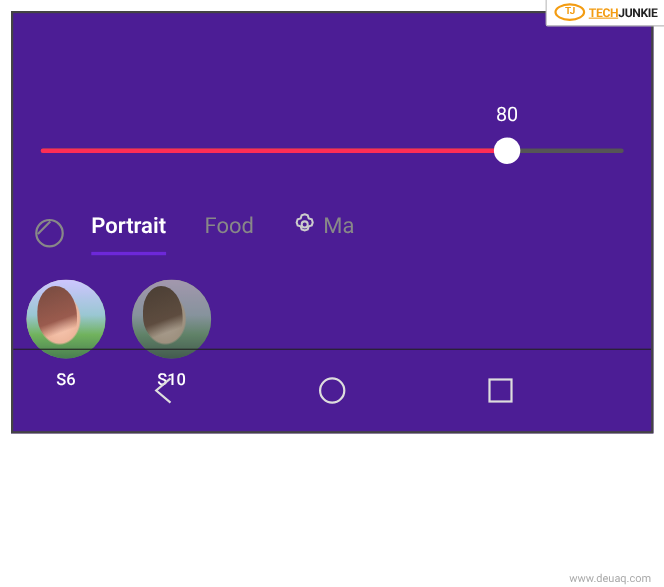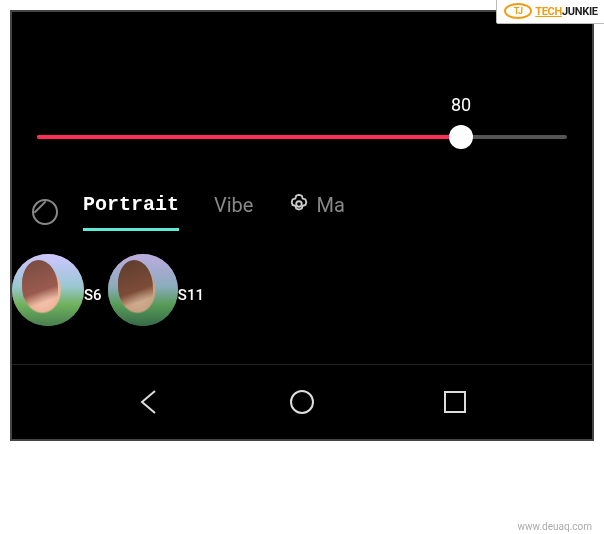--- a/index.html
+++ b/index.html
@@ -8,22 +8,22 @@
       height: 534px;
       background: #fff;
       font-family: -apple-system, BlinkMacSystemFont, "Segoe UI", Roboto, sans-serif;
       overflow: hidden;
     }
     .frame {
       position: absolute;
       left: 10px;
       top: 10px;
       width: 584px;
-      height: 431px;
-      background: #000000;
+      height: 384px;
+      background: #4c1d95;
       border: 2px solid #444;
       overflow: hidden;
     }
     .watermark-tj {
       position: absolute;
       right: -2px;
       top: -2px;
       width: 110px;
       height: 26px;
       background: #fff;
@@ -128,22 +128,21 @@
       color: #888;
       font-size: 20px;
       margin-right: 35px;
       position: relative;
       cursor: pointer;
       padding-bottom: 12px;
     }
     .tab.active {
       color: #fff;
       font-weight: 600;
-      border-bottom: 3px solid #5eead4;
-      font-family: Liberation Mono, monospace;
+      border-bottom: 3px solid #6d28d9;
     }
     .tab .dot {
       position: absolute;
       top: 2px;
       right: -10px;
       width: 5px; height: 5px;
       background: #ff2d55;
       border-radius: 50%;
     }
     .gear-icon {
@@ -159,21 +158,21 @@
       left: -30px;
       right: -10px;
       display: flex;
       align-items: flex-start;
       overflow: hidden;
     }
     .filter-item {
       flex: 0 0 auto;
       width: 96px;
       display: flex;
-      flex-direction: row;
+      flex-direction: column;
       align-items: center;
     }
     .filter-thumb {
       width: 72px; height: 72px;
       border-radius: 50%;
       position: relative;
       overflow: hidden;
       margin-bottom: 10px;
       background: radial-gradient(circle at 35% 40%, #f0d8c0 0%, #c99 30%, #596 70%, #334 100%);
     }
@@ -237,44 +236,44 @@
     <div class="slider-track"></div>
     <div class="slider-fill" id="slider-fill" style="width: 80%;"></div>
     <div class="slider-value" id="slider-val" style="left: 80%;">80</div>
     <div class="slider-thumb" id="slider-thumb" style="left: 80%;"></div>
   </div>
 
   <div class="tabs">
     <div class="no-filter-icon"></div>
     <div id="tabs-host" style="display: flex; align-items: flex-start;">
         <div class="tab active">Portrait</div>
-        <div class="tab">Vibe</div>
+        <div class="tab">Food</div>
         <span class="gear-icon"><svg viewBox="0 0 24 24">
             <path fill="none" stroke="#ccc" stroke-width="2" d="M12 2l3 1 1 3 3 1 1 3-1 3-3 1-1 3-3 1-3-1-1-3-3-1-1-3 1-3 3-1 1-3z"></path>
             <circle cx="12" cy="12" r="3" fill="none" stroke="#ccc" stroke-width="2"></circle>
           </svg></span>
         <div class="tab">Ma</div>
       </div>
   </div>
 
   <div class="filters" id="filters-host">
       <div class="filter-item" style="width: 30px;">
         <div class="filter-thumb" style="width:30px"></div>
       </div>
       <div class="filter-item">
         <div class="filter-thumb tint-s6">
           <div class="face"></div>
         </div>
         <div class="filter-label">S6</div>
       </div>
       <div class="filter-item">
-        <div class="filter-thumb tint-s11">
+        <div class="filter-thumb tint-s10">
           <div class="face"></div>
         </div>
-        <div class="filter-label">S11</div>
+        <div class="filter-label">S10</div>
       </div>
     </div>
 
   <div class="navbar">
     <div class="nav-icon">
       <svg viewBox="0 0 30 30">
           <path d="M20 4 L7 15 L20 26" fill="none" stroke="#ddd" stroke-width="2"></path>
         </svg>
     </div>
     <div class="nav-icon">

